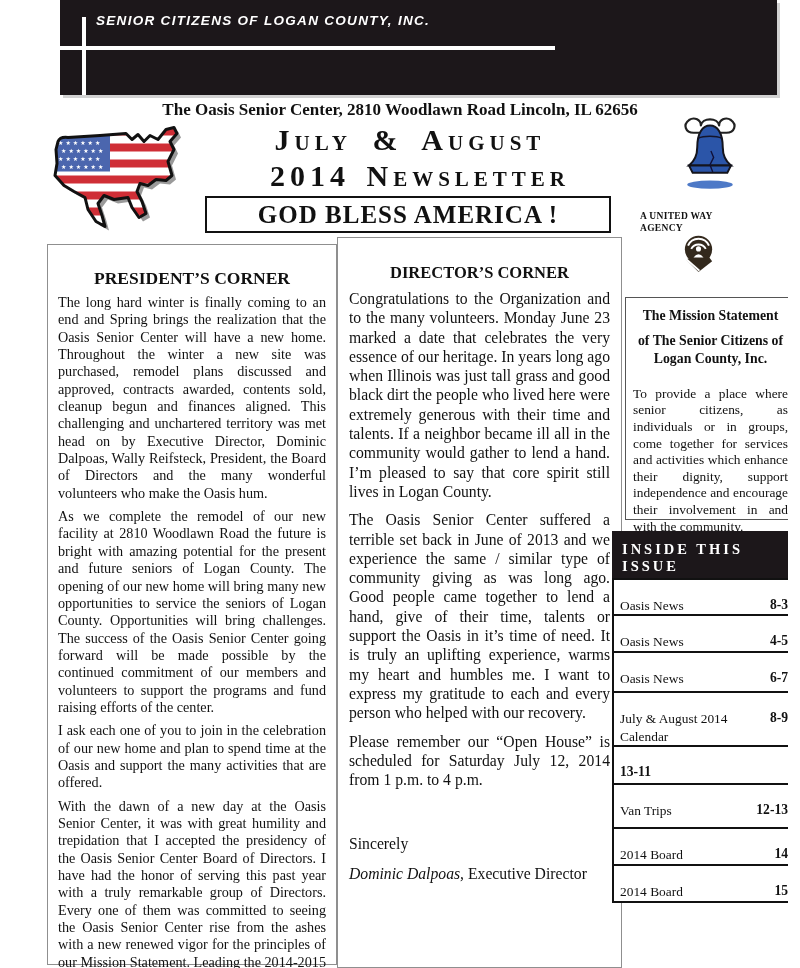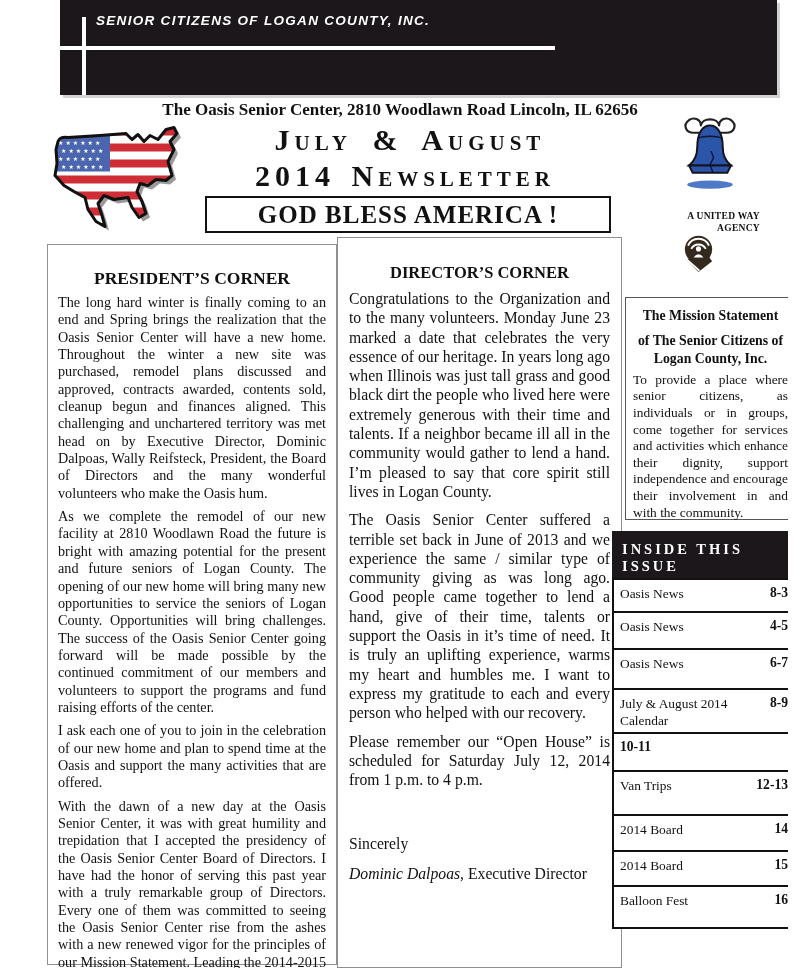--- a/index.html
+++ b/index.html
@@ -16,58 +16,58 @@
            font-weight:bold;font-size:36px;line-height:1;letter-spacing:.5px;}
   .cross-v{position:absolute;left:22px;top:17px;width:4px;height:78px;background:#fff;}
   .cross-h{position:absolute;left:0px;top:46px;width:495px;height:4px;background:#fff;}
 
   .address{position:absolute;left:0;top:100px;width:800px;text-align:center;
            font-weight:bold;font-size:17px;}
 
   
   .issue-l1{position:absolute;left:190px;top:123px;width:440px;text-align:center;
             font-variant:small-caps;font-weight:bold;font-size:30px;letter-spacing:5px;word-spacing:8px;}
-  .issue-l2{position:absolute;left:185px;top:159px;width:440px;text-align:center;
+  .issue-l2{position:absolute;left:200px;top:159px;width:440px;text-align:center;
             font-variant:small-caps;font-weight:bold;font-size:30px;letter-spacing:5px;word-spacing:4px;}
   .god-bless{position:absolute;left:205px;top:196px;width:402px;height:33px;border:2px solid #111;
              text-align:center;font-weight:bold;font-size:25px;line-height:33px;letter-spacing:1px;}
 
   
   .flag{position:absolute;left:42px;top:122px;width:150px;height:118px;}
   .bell{position:absolute;left:670px;top:110px;width:80px;height:82px;}
-  .uw-caption{position:absolute;left:640px;top:211px;width:120px;text-align:right;
+  .uw-caption{position:absolute;left:640px;top:211px;width:120px;text-align:left;
               font-weight:bold;font-size:9.5px;line-height:1.25;letter-spacing:.3px;}
   .uw-logo{position:absolute;left:680px;top:233px;width:37px;height:40px;}
 
   
   .box{box-sizing:border-box;position:absolute;background:#fff;}
   .col-title{text-align:center;font-weight:bold;font-size:17.5px;margin:17px 0 5px;}
   .col-president{left:47px;top:244px;width:290px;height:721px;border:1px solid #8f8f8f;padding:6px 10px;}
   .col-president p{font-size:14.2px;line-height:17.35px;text-align:justify;margin:0 0 6px;}
 
   .col-director{left:337px;top:237px;width:285px;height:731px;border:1px solid #8f8f8f;padding:8px 11px;}
   .col-director .col-title{font-size:16.5px;margin-bottom:6px;}
   .col-director p{font-size:15.7px;line-height:19.3px;text-align:justify;margin:0 0 9px;}
   .closing{font-size:15.7px;margin-top:46px;}
   .d-sig{font-size:15.7px;margin-top:12px;}
   .d-sig .name{font-style:italic;}
 
   
   .mission{left:625px;top:297px;width:171px;height:223px;border:1px solid #555;padding:9px 7px;}
   .mission-h{text-align:center;font-weight:bold;font-size:13.8px;line-height:1.3;}
   .mission-h2{margin-top:7px;}
-  .mission-body{font-size:13.4px;line-height:16.6px;text-align:justify;margin-top:4px;}
+  .mission-body{font-size:13.4px;line-height:16.6px;text-align:justify;margin-top:18px;}
 
   
   .inside-bar{left:612px;top:531px;width:184px;height:47px;background:#1c171a;color:#fff;
               font-weight:bold;font-size:14.5px;letter-spacing:3px;padding:10px 0 0 10px;
               box-shadow:3px 3px 0 #c9c9c9;}
   .toc{position:absolute;left:612px;top:578px;width:182px;border:2px solid #111;background:#fff;}
   .toc-row{display:flex;justify-content:space-between;align-items:flex-start;
-           padding:5px 8px 0 6px;border-bottom:2px solid #111;box-sizing:border-box;}
+           padding:17px 8px 0 6px;border-bottom:2px solid #111;box-sizing:border-box;}
   .toc-row:last-child{border-bottom:none;}
   .toc-label{font-size:13.4px;line-height:1.3;max-width:118px;}
   .toc-pages{font-size:13.6px;font-weight:bold;}
   .r1{min-height:33px}.r2{min-height:37px}.r3{min-height:40px}.r4{min-height:44px}
   .r5{min-height:38px}.r6{min-height:44px}.r7{min-height:36px}.r8{min-height:35px}.r9{min-height:40px}
 </style>
 </head>
 <body>
 
 <div class="page">
@@ -172,33 +172,29 @@
     </div>
     <div class="toc-row r3">
       <span class="toc-label">Oasis News</span>
       <span class="toc-pages">6-7</span>
     </div>
     <div class="toc-row r4">
       <span class="toc-label">July &amp; August 2014 Calendar</span>
       <span class="toc-pages">8-9</span>
     </div>
     <div class="toc-row r5">
-      <span class="toc-pages">10-11</span>
+      <span class="toc-pages">13-11</span>
     </div>
     <div class="toc-row r6">
       <span class="toc-label">Van Trips</span>
       <span class="toc-pages">12-13</span>
     </div>
     <div class="toc-row r7">
       <span class="toc-label">2014 Board</span>
       <span class="toc-pages">14</span>
     </div>
     <div class="toc-row r8">
       <span class="toc-label">2014 Board</span>
       <span class="toc-pages">15</span>
     </div>
-    <div class="toc-row r9">
-      <span class="toc-label">Balloon Fest</span>
-      <span class="toc-pages">16</span>
-    </div>
   </div>
 
 </div>
 
 </body></html>

